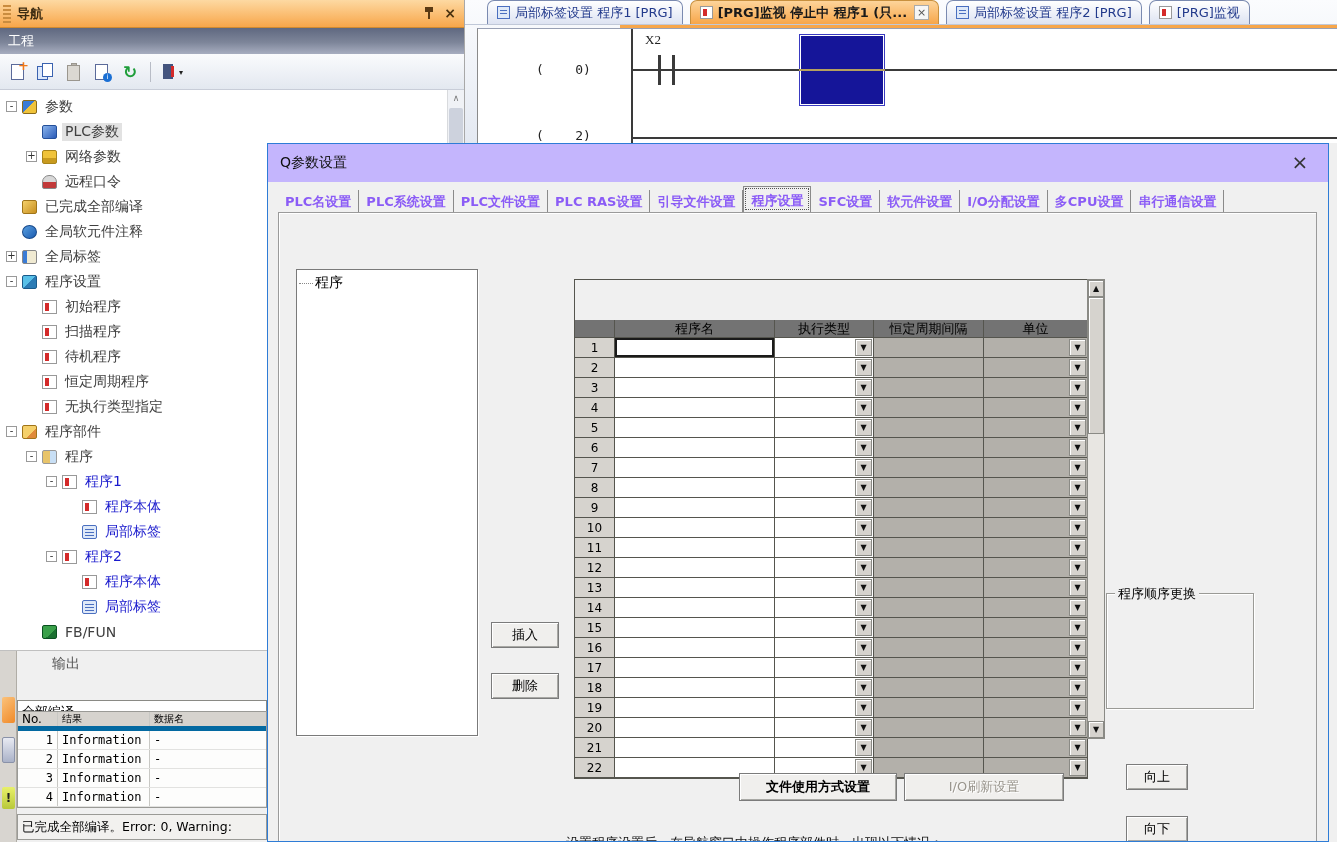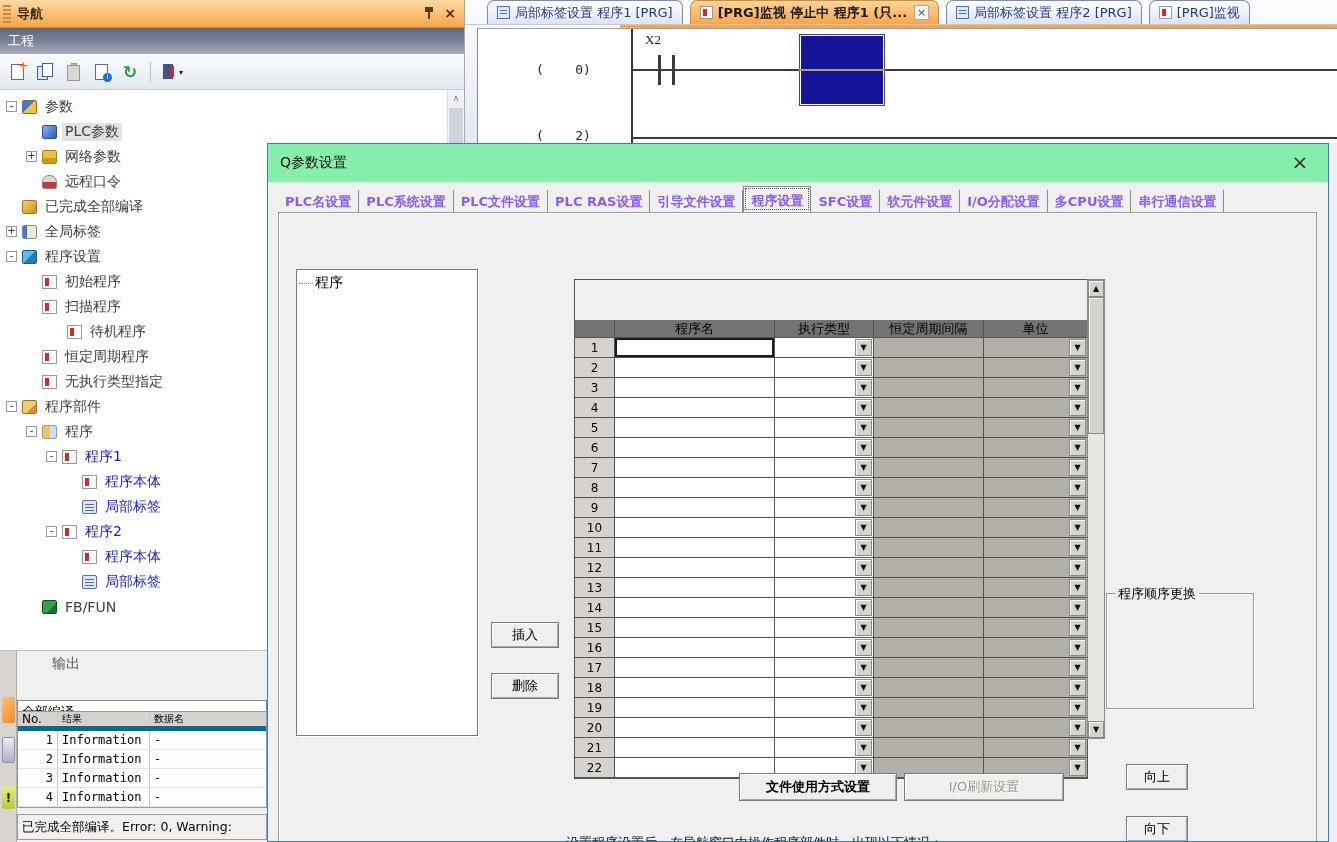--- a/index.html
+++ b/index.html
@@ -100,21 +100,21 @@
   .ocell { padding:1px 4px; font-size:12px; overflow:hidden; white-space:nowrap; display:flex; align-items:center; }
   .oc0 { width:40px; border-right:1px solid #c8c8c4; justify-content:flex-end; font-family:"DejaVu Sans Mono","Liberation Mono",monospace; }
   .orow.hdr .oc0 { justify-content:flex-start; font-family:inherit; }
   .oc1 { width:92px; border-right:1px solid #c8c8c4; font-family:"DejaVu Sans Mono","Liberation Mono",monospace; }
   .orow.hdr .oc1, .orow.hdr .oc2 { font-family:Liberation Mono, monospace; font-size:10px; }
   .oc2 { flex:1; font-family:"DejaVu Sans Mono","Liberation Mono",monospace; }
   #out-status { position:absolute; left:17px; top:163px; width:250px; height:26px; background:#f2f1ef; border:1px solid #9a9a96; font-size:12.5px; line-height:24px; padding-left:4px; white-space:nowrap; overflow:hidden; }
 
   
   #dlg { position:absolute; left:267px; top:143px; width:1062px; height:699px; background:#f0f0f0; border:1px solid #2e7cd6; z-index:10; overflow:hidden; }
-  #dlg-titlebar { position:absolute; left:0; top:0; right:0; height:38px; background:#86efac; }
+  #dlg-titlebar { position:absolute; left:0; top:0; right:0; height:38px; background:#c4b5fd; }
   #dlg-title { position:absolute; left:12px; top:10px; font-size:14px; color:#111; }
   #dlg-close { position:absolute; right:16px; top:6px; font-size:20px; color:#333; width:24px; text-align:center; }
   #dlg-tabs { position:absolute; left:10px; top:44px; height:24px; display:flex; align-items:flex-end; }
   .dtab { height:22px; padding:3px 7px 0 7px; font-size:13px; font-weight:bold; color:#8b5cf6; border-right:1px solid #8a8a8a; white-space:nowrap; }
   .dtab.active { height:26px; margin-top:-4px; background:#f0f0f0; border:1px solid #8a8a8a; border-bottom:none; outline:1px dotted #555; outline-offset:-3px; padding-top:5px; }
   #dlg-page { position:absolute; left:10px; top:68px; width:1039px; height:700px; border:1px solid #9a9a9a; box-shadow:inset 1px 1px 0 #fff; background:#f0f0f0; }
   #dlg-tree { position:absolute; left:28px; top:125px; width:182px; height:467px; background:#fff; border:1px solid #7a7a7a; box-shadow:1px 1px 0 #fff; padding:4px 2px; font-size:14px; }
   #dlg-tree .node { display:flex; align-items:center; }
   #dlg-tree .conn { width:14px; height:1px; border-top:1px dotted #888; margin-right:2px; }
   .cbtn { position:absolute; background:#f0efed; border:1px solid #7b7b7b; box-shadow:inset 1px 1px 0 #fff, inset -1px -1px 0 #a8a8a4; font-size:13px; color:#000; display:flex; align-items:center; justify-content:center; }
@@ -240,40 +240,45 @@
           <span class="expsp"></span>
           <span class="tico ti-lock"></span>
           <span class="tlabel">远程口令</span>
         </div>
         <div class="trow" style="padding-left: 6px;">
           <span class="expsp"></span>
           <span class="tico ti-module"></span>
           <span class="tlabel">已完成全部编译</span>
         </div>
         <div class="trow" style="padding-left: 6px;">
+          <span class="expsp"></span>
+          <span class="tico ti-comment"></span>
+          <span class="tlabel">全局软元件注释</span>
+        </div>
+        <div class="trow" style="padding-left: 6px;">
           <span class="exp">+</span>
           <span class="tico ti-gtable"></span>
           <span class="tlabel">全局标签</span>
         </div>
         <div class="trow" style="padding-left: 6px;">
           <span class="exp">-</span>
           <span class="tico ti-pset"></span>
           <span class="tlabel">程序设置</span>
         </div>
         <div class="trow" style="padding-left: 26px;">
           <span class="expsp"></span>
           <span class="tico ti-prg"></span>
           <span class="tlabel">初始程序</span>
         </div>
         <div class="trow" style="padding-left: 26px;">
           <span class="expsp"></span>
           <span class="tico ti-prg"></span>
           <span class="tlabel">扫描程序</span>
         </div>
-        <div class="trow" style="padding-left: 26px; margin-left: 25px;">
+        <div class="trow" style="padding-left: 26px;">
           <span class="expsp"></span>
           <span class="tico ti-prg"></span>
           <span class="tlabel">待机程序</span>
         </div>
         <div class="trow" style="padding-left: 26px;">
           <span class="expsp"></span>
           <span class="tico ti-prg"></span>
           <span class="tlabel">恒定周期程序</span>
         </div>
         <div class="trow" style="padding-left: 26px;">

